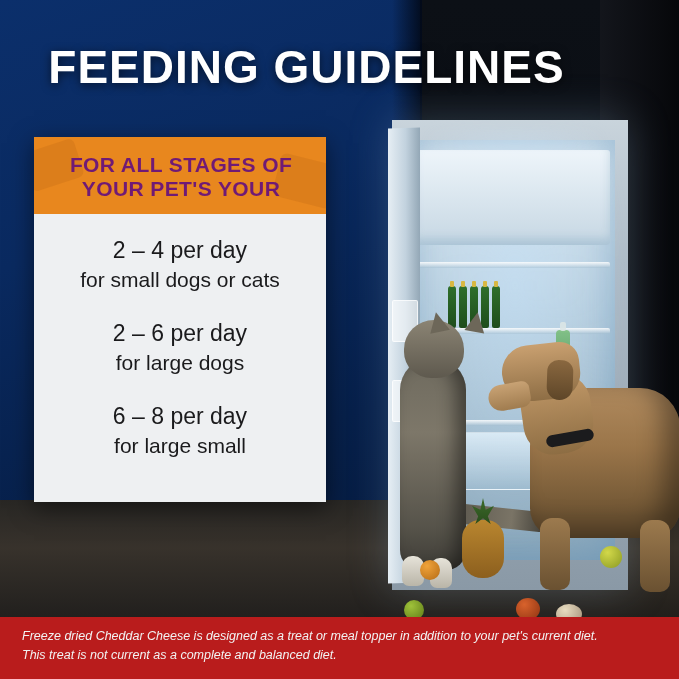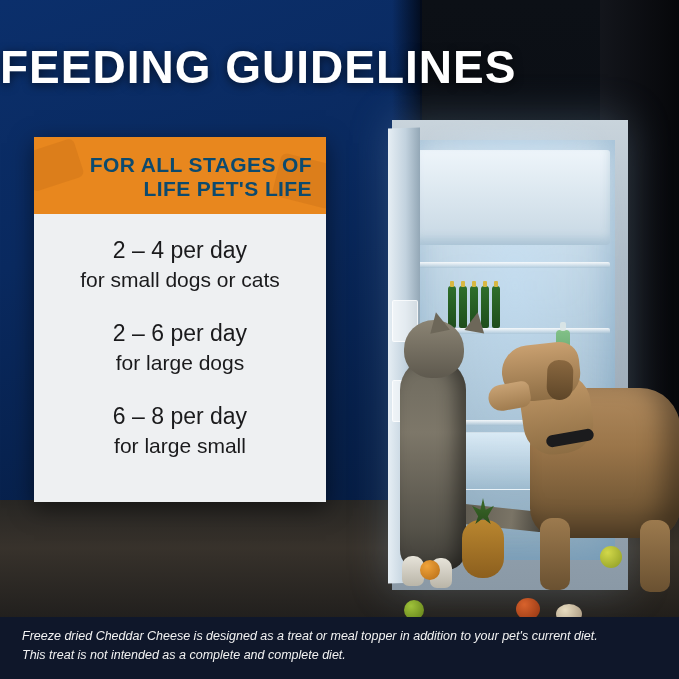--- a/index.html
+++ b/index.html
@@ -263,40 +263,41 @@
     position: absolute;
     left: 10px; top: -22px; width: 22px; height: 26px;
     background: linear-gradient(180deg, #3c6b2a, #2a4d1c);
     clip-path: polygon(50% 0%, 62% 45%, 100% 30%, 72% 70%, 85% 100%, 50% 78%, 15% 100%, 28% 70%, 0% 30%, 38% 45%);
   }
 
   
   .title {
     position: absolute;
     left: 0; top: 40px; width: 613px;
+    text-align: center;
     color: #ffffff;
     font-size: 46px;
     letter-spacing: 1px;
     font-weight: bold;
     text-shadow: 0 2px 10px rgba(0,0,0,0.6);
   }
 
   
   .card {
     position: absolute;
     left: 34px; top: 137px;
     width: 292px;
     background: #eef0f2;
     box-shadow: 0 6px 22px rgba(0,0,0,0.5);
   }
   .card-header {
     background: #e8871e;
-    color: #0c4a6e;
+    color: #701a75;
     padding: 16px 14px 14px 16px;
-    text-align: right;
+    text-align: center;
     font-weight: bold;
     font-size: 21px;
     line-height: 1.12;
     letter-spacing: 0.4px;
     position: relative;
     overflow: hidden;
   }
   .card-header .hdr-text { position: relative; z-index: 2; }
   .hdr-deco {
     position: absolute;
@@ -321,21 +322,21 @@
   .feed-desc {
     font-size: 21px;
     line-height: 1.3;
     color: #1a1a1c;
   }
 
   
   .footer {
     position: absolute;
     left: 0; bottom: 0; width: 679px; height: 62px;
-    background: #0f172a;
+    background: #b91c1c;
     color: #f2f2f2;
     font-style: italic;
     font-size: 12.5px;
     line-height: 1.55;
     padding: 10px 17px 0 22px;
     box-sizing: border-box;
   }
 </style>
 </head>
 <body>
@@ -402,36 +403,36 @@
     <div class="produce" style="left:556px; top:604px; width:26px; height:20px; background:radial-gradient(circle at 35% 30%, #e8dcc0, #a3927a);"></div>
   </div>
 
   <div class="title">FEEDING GUIDELINES</div>
 
   <div class="card">
     <div class="card-header">
       <div class="hdr-deco d1"></div>
       <div class="hdr-deco d2"></div>
       <div class="hdr-text">FOR ALL STAGES OF</div>
-      <div class="hdr-text">LIFE PET'S LIFE</div>
+      <div class="hdr-text">YOUR PET'S YOUR</div>
     </div>
     <div class="card-body">
       <div class="feed-row">
         <div class="feed-amount">2 – 4  per day</div>
         <div class="feed-desc">for small dogs or cats</div>
       </div>
       <div class="feed-row">
         <div class="feed-amount">2 – 6  per day</div>
         <div class="feed-desc">for large dogs</div>
       </div>
       <div class="feed-row">
         <div class="feed-amount">6 – 8  per day</div>
         <div class="feed-desc">for large small</div>
       </div>
     </div>
   </div>
 
   <div class="footer">
     <div>Freeze dried Cheddar Cheese is designed as a treat or meal topper in addition to your pet's current diet.</div>
-    <div>This treat is not intended as a complete and complete diet.</div>
+    <div>This treat is not current as a complete and balanced diet.</div>
   </div>
 
 </div>
 
 </body></html>

